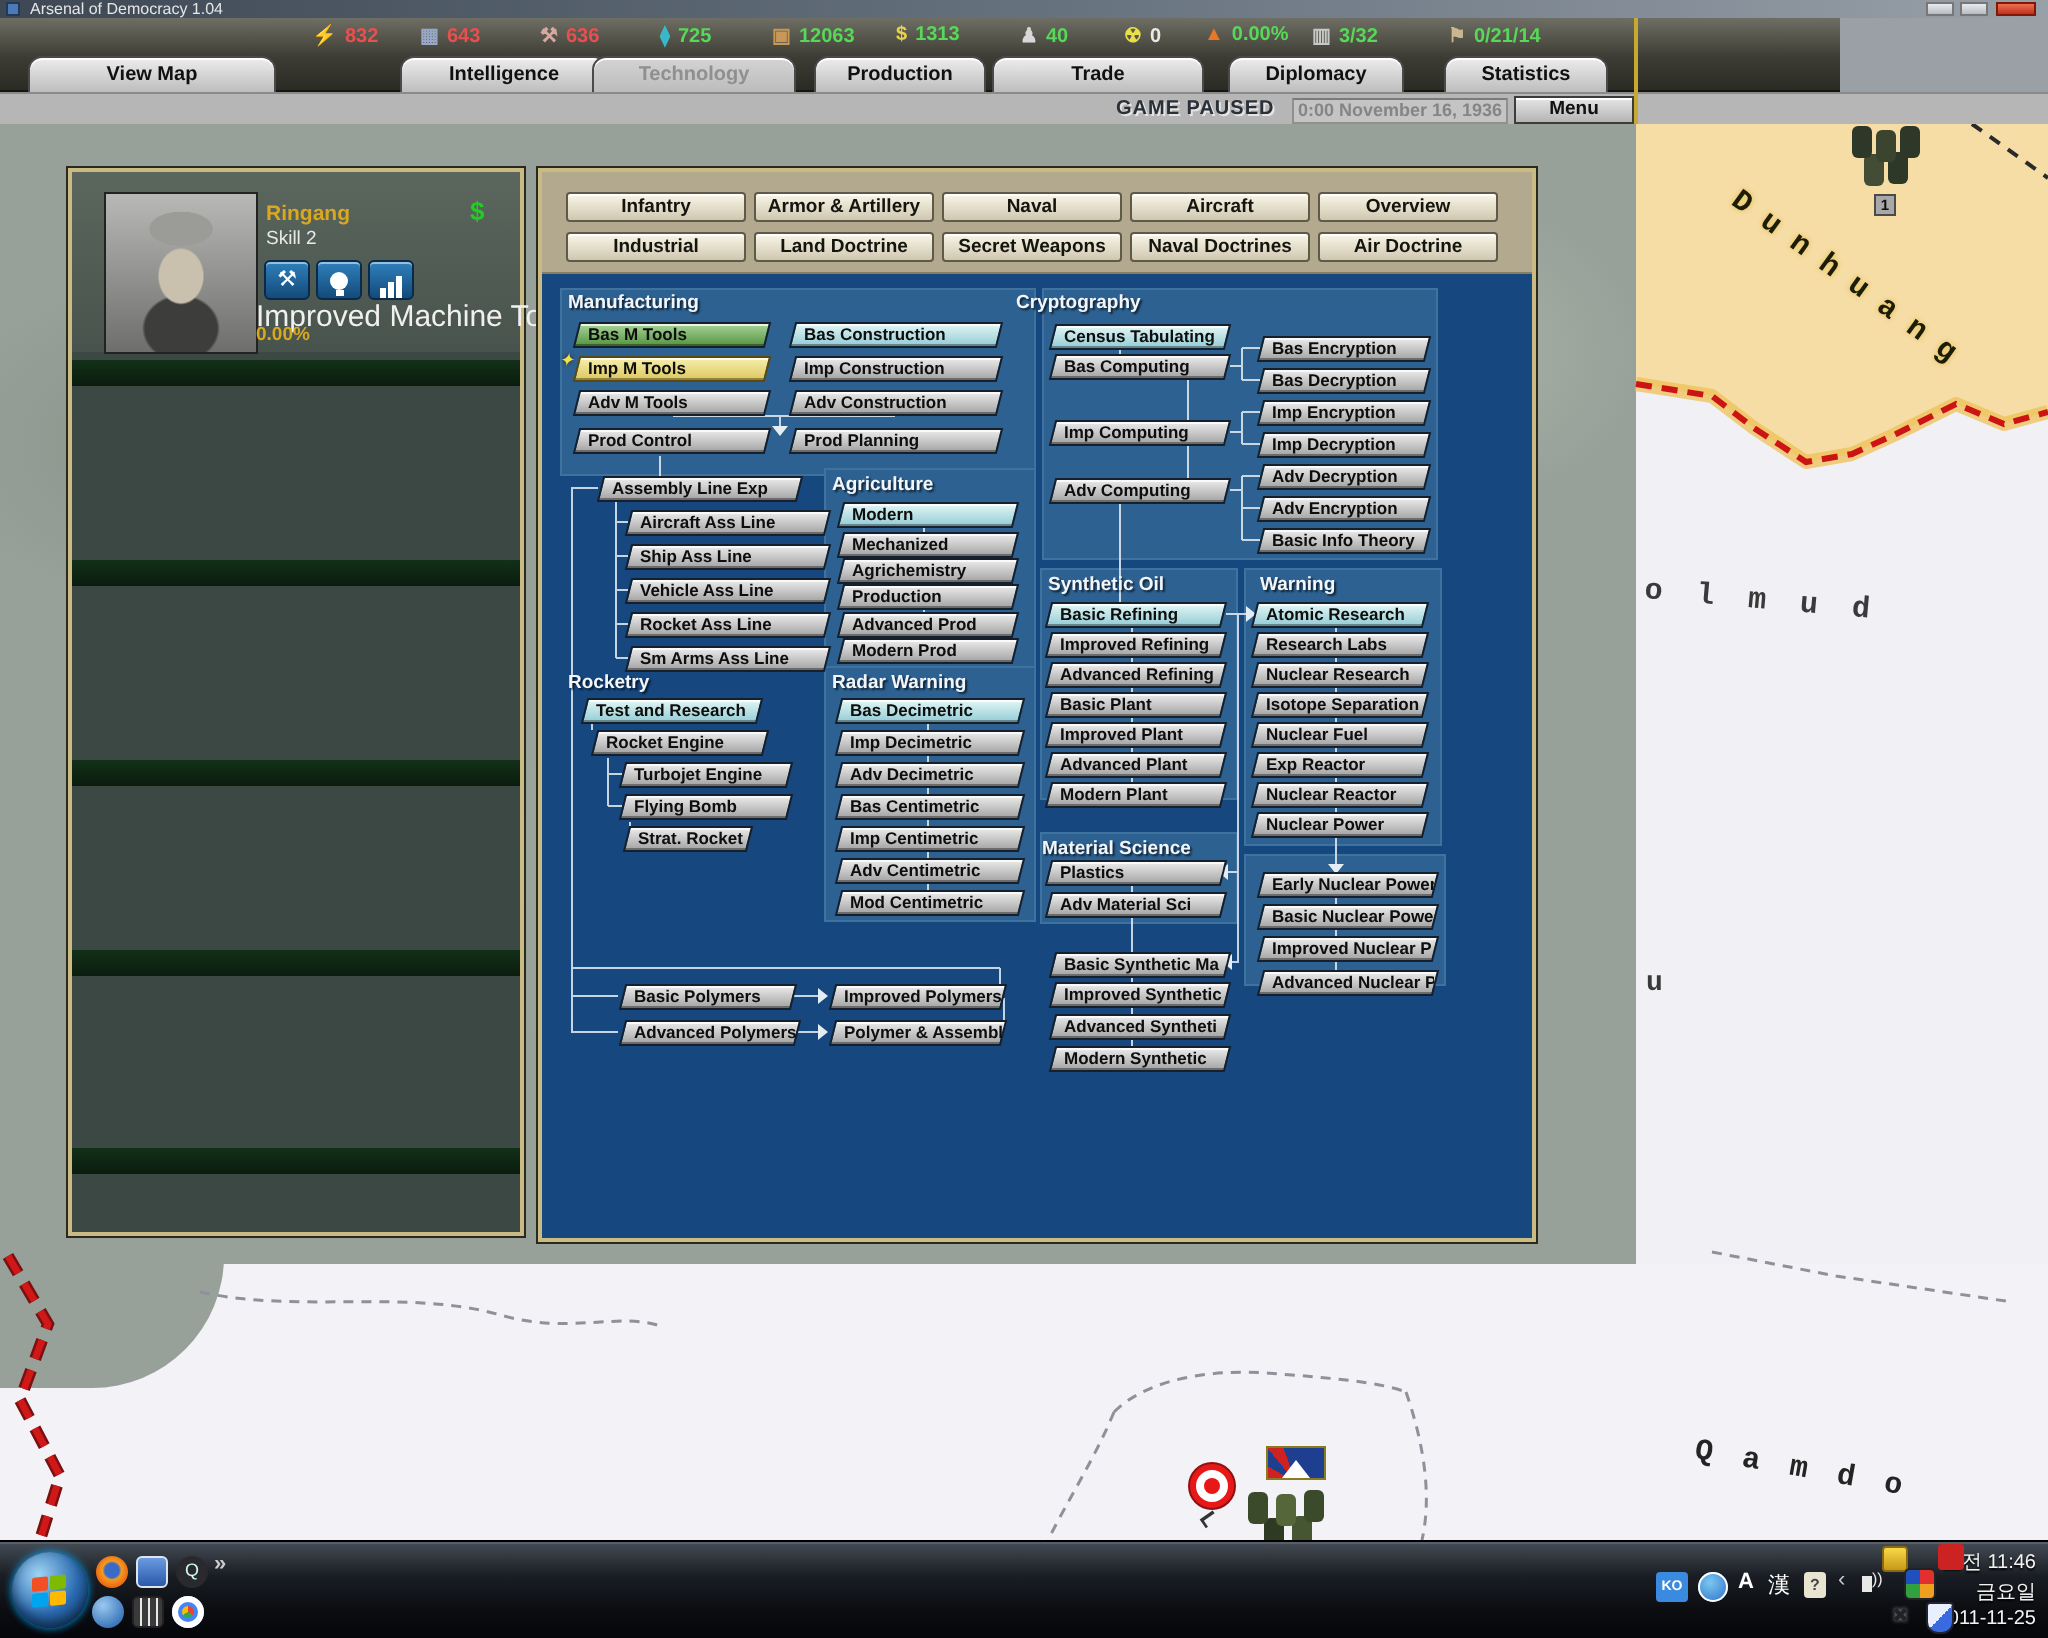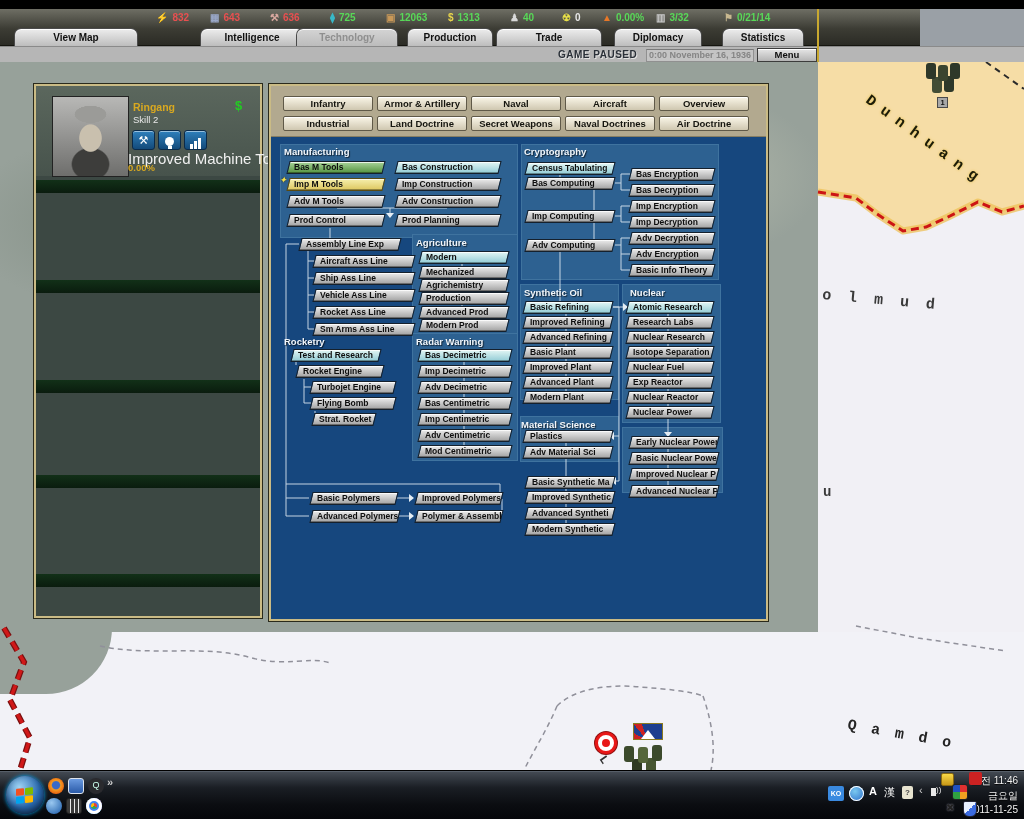--- a/index.html
+++ b/index.html
@@ -118,20 +118,27 @@
   <div class="maplabel" id="lbl-u">u</div>
   <div class="maplabel" id="lbl-qamdo">Qamdo</div>
   <div class="maplabel" id="lbl-l">L</div>
 
   <div class="troop" id="troop-dunhuang"></div>
   <div id="badge-dunhuang">1</div>
   <div id="flag-tibet"></div>
   <div class="troop" id="troop-tibet"></div>
   <div id="marker-capital"></div>
 
+  <div id="titlebar">
+    <span class="ticon"></span>
+    <span class="ttext">Arsenal of Democracy 1.04</span>
+    <span class="wbtn" style="left:963px;width:14px"></span>
+    <span class="wbtn" style="left:980px;width:14px"></span>
+    <span class="wbtn" id="btn-close" style="left:998px;width:20px"></span>
+  </div>
 
   <div id="topbar"></div>
   <div id="topbar-right"></div>
 
   <div class="res" style="left:156px">
     <span class="g" style="color: rgb(232, 200, 56);">⚡</span>
     <span style="color: rgb(232, 80, 80);">832</span>
   </div>
   <div class="res" style="left:210px">
     <span class="g" style="color: rgb(154, 168, 200);">▦</span>
@@ -290,23 +297,23 @@
       <path d="M664,432 L672,432 L668,437 Z"></path>
       <path d="M409,494 L409,502 L414,498 Z"></path>
       <path d="M409,512 L409,520 L414,516 Z"></path>
     </g>
   </svg>
 
   <div class="shead" style="left:284px;top:146px">Manufacturing</div>
   <div class="shead" style="left:416px;top:237px">Agriculture</div>
   <div class="shead" style="left:284px;top:336px">Rocketry</div>
   <div class="shead" style="left:416px;top:336px">Radar Warning</div>
-  <div class="shead" style="left:524px;top:146px">Cryptography</div>
+  <div class="shead" style="left:508px;top:146px">Cryptography</div>
   <div class="shead" style="left:524px;top:287px">Synthetic Oil</div>
-  <div class="shead" style="left:630px;top:287px">Nuclear</div>
+  <div class="shead" style="left:630px;top:287px">Warning</div>
   <div class="shead" style="left:521px;top:419px">Material Science</div>
 
   <div class="ti w96 st-green" style="left:288px;top:161px">
       <span>Bas M Tools</span>
     </div>
   <div class="ti w96 st-active" style="left:288px;top:178px">
       <span>Imp M Tools</span>
     </div>
   <div class="ti w96 st-open" style="left:288px;top:195px">
       <span>Adv M Tools</span>

